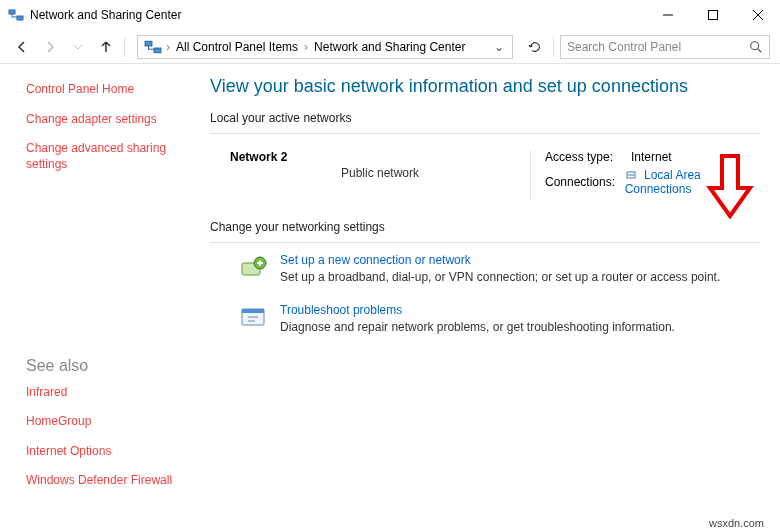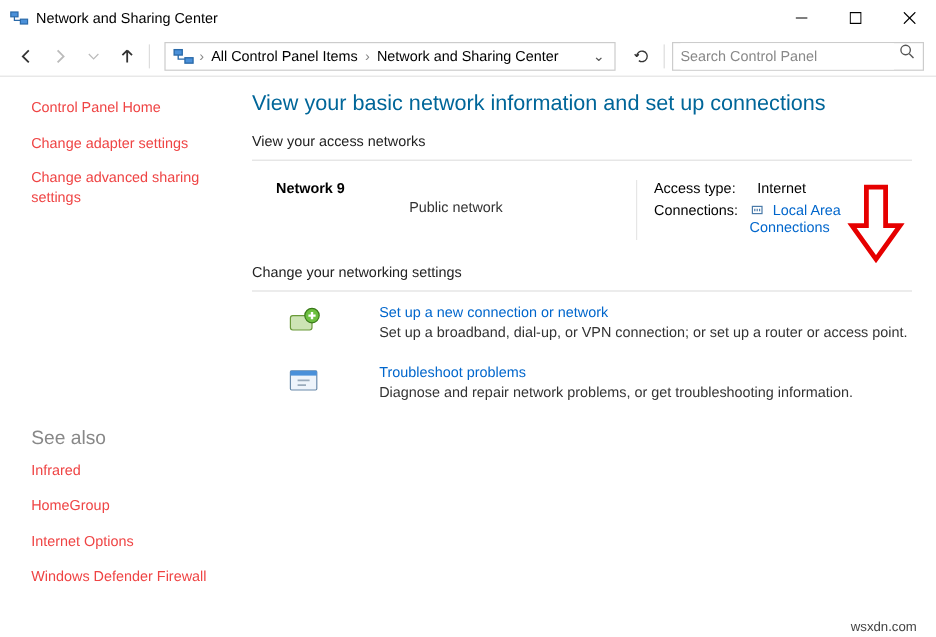--- a/index.html
+++ b/index.html
@@ -15,49 +15,49 @@
   .toolbar { height: 34px; display: flex; align-items: center; padding: 0 10px; border-bottom: 1px solid #e3e3e3; gap: 4px; }
   .nav-btn { width: 24px; height: 24px; display: flex; align-items: center; justify-content: center; background: transparent; border: none; color: #555; }
   .nav-btn.disabled { color: #bbb; }
   .nav-sep { width: 1px; height: 20px; background: #ddd; margin: 0 2px; }
   .addr-icon { width: 18px; height: 18px; margin: 0 2px; }
   .breadcrumb { flex: 1; display: flex; align-items: center; height: 24px; border: 1px solid #ccc; padding: 0 4px; font-size: 12px; margin: 0 6px; }
   .bc-item { padding: 0 4px; cursor: default; }
   .bc-sep { color: #888; padding: 0 2px; }
   .bc-drop { color: #555; padding: 0 4px; margin-left: auto; }
   .refresh-btn { width: 24px; height: 24px; display: flex; align-items: center; justify-content: center; }
-  .searchbox { width: 210px; height: 24px; border: 1px solid #ccc; display: flex; padding: 0 6px; color: #888; }
+  .searchbox { width: 210px; height: 24px; border: 1px solid #ccc; display: flex; align-items: center; padding: 0 6px; color: #888; }
   .searchbox input { border: none; outline: none; flex: 1; font-size: 12px; font-family: inherit; color: #333; }
   .searchbox input::placeholder { color: #888; }
   .search-icon { width: 14px; height: 14px; margin-left: 4px; color: #555; }
   
   .content { display: flex; height: calc(100% - 64px - 16px); }
   .sidebar { width: 210px; padding: 18px 12px 12px 26px; display: flex; flex-direction: column; }
   .sidebar a.link { color: #ef4444; text-decoration: none; display: block; margin-bottom: 14px; font-size: 12px; line-height: 1.3; cursor: pointer; }
   .sidebar .gap { flex: 1; }
   .sidebar .see-also-hdr { color: #888; font-size: 16px; margin-bottom: 10px; }
   
   .main { flex: 1; padding: 12px 20px 12px 0; position: relative; }
   .main-title { color: #006699; font-size: 18px; font-weight: 400; margin-bottom: 14px; }
   .section-hdr { font-size: 12px; color: #222; margin-bottom: 8px; }
   .hr { border-top: 1px solid #e0e0e0; margin: 4px 0 10px 0; }
   
   .active-nw { display: flex; padding: 6px 0 20px 20px; }
   .nw-left { flex: 1; }
   .nw-name { font-weight: bold; font-size: 12px; margin-bottom: 2px; }
   .nw-type { font-size: 12px; color: #333; text-align: center; }
   .nw-right { width: 230px; font-size: 12px; border-left: 1px solid #e6e6e6; padding-left: 14px; }
-  .nw-row { display: flex; margin-bottom: 4px; }
+  .nw-row { display: flex; margin-bottom: 4px; align-items: center; }
   .nw-label { width: 86px; }
   .nw-val {}
   .link-blue { color: #0066cc; text-decoration: none; cursor: pointer; }
   .conn-icon { width: 12px; height: 12px; display: inline-block; margin-right: 4px; vertical-align: middle; }
   
   .settings-list { padding-left: 28px; }
-  .setting-item { display: flex; margin-bottom: 18px; gap: 36px; }
+  .setting-item { display: flex; margin-bottom: 18px; }
   .setting-icon { width: 32px; height: 32px; margin-right: 10px; flex-shrink: 0; display: flex; align-items: center; justify-content: center; }
   .setting-text {}
   .setting-title { color: #0066cc; font-size: 12px; margin-bottom: 3px; display: block; cursor: pointer; }
   .setting-desc { font-size: 12px; color: #333; text-align: right; }
   
   .red-arrow { position: absolute; right: 26px; top: 88px; pointer-events: none; }
   
   .footer-src { position: absolute; right: 16px; bottom: 2px; font-size: 11px; color: #444; }
 </style>
 </head>
@@ -152,26 +152,26 @@
     <div class="see-also-hdr">See also</div>
     <a class="link">Infrared</a>
     <a class="link">HomeGroup</a>
     <a class="link">Internet Options</a>
     <a class="link">Windows Defender Firewall</a>
   </div>
 
   <div class="main">
     <div class="main-title">View your basic network information and set up connections</div>
 
-    <div class="section-hdr">View your access networks</div>
+    <div class="section-hdr">Local your active networks</div>
     <div class="hr"></div>
 
     <div class="active-nw">
       <div class="nw-left">
-        <div class="nw-name">Network 9</div>
+        <div class="nw-name">Network 2</div>
         <div class="nw-type">Public network</div>
       </div>
       <div class="nw-right">
         <div class="nw-row">
           <span class="nw-label">Access type:</span>
           <span class="nw-val">Internet</span>
         </div>
         <div class="nw-row">
           <span class="nw-label">Connections:</span>
           <span class="nw-val">

